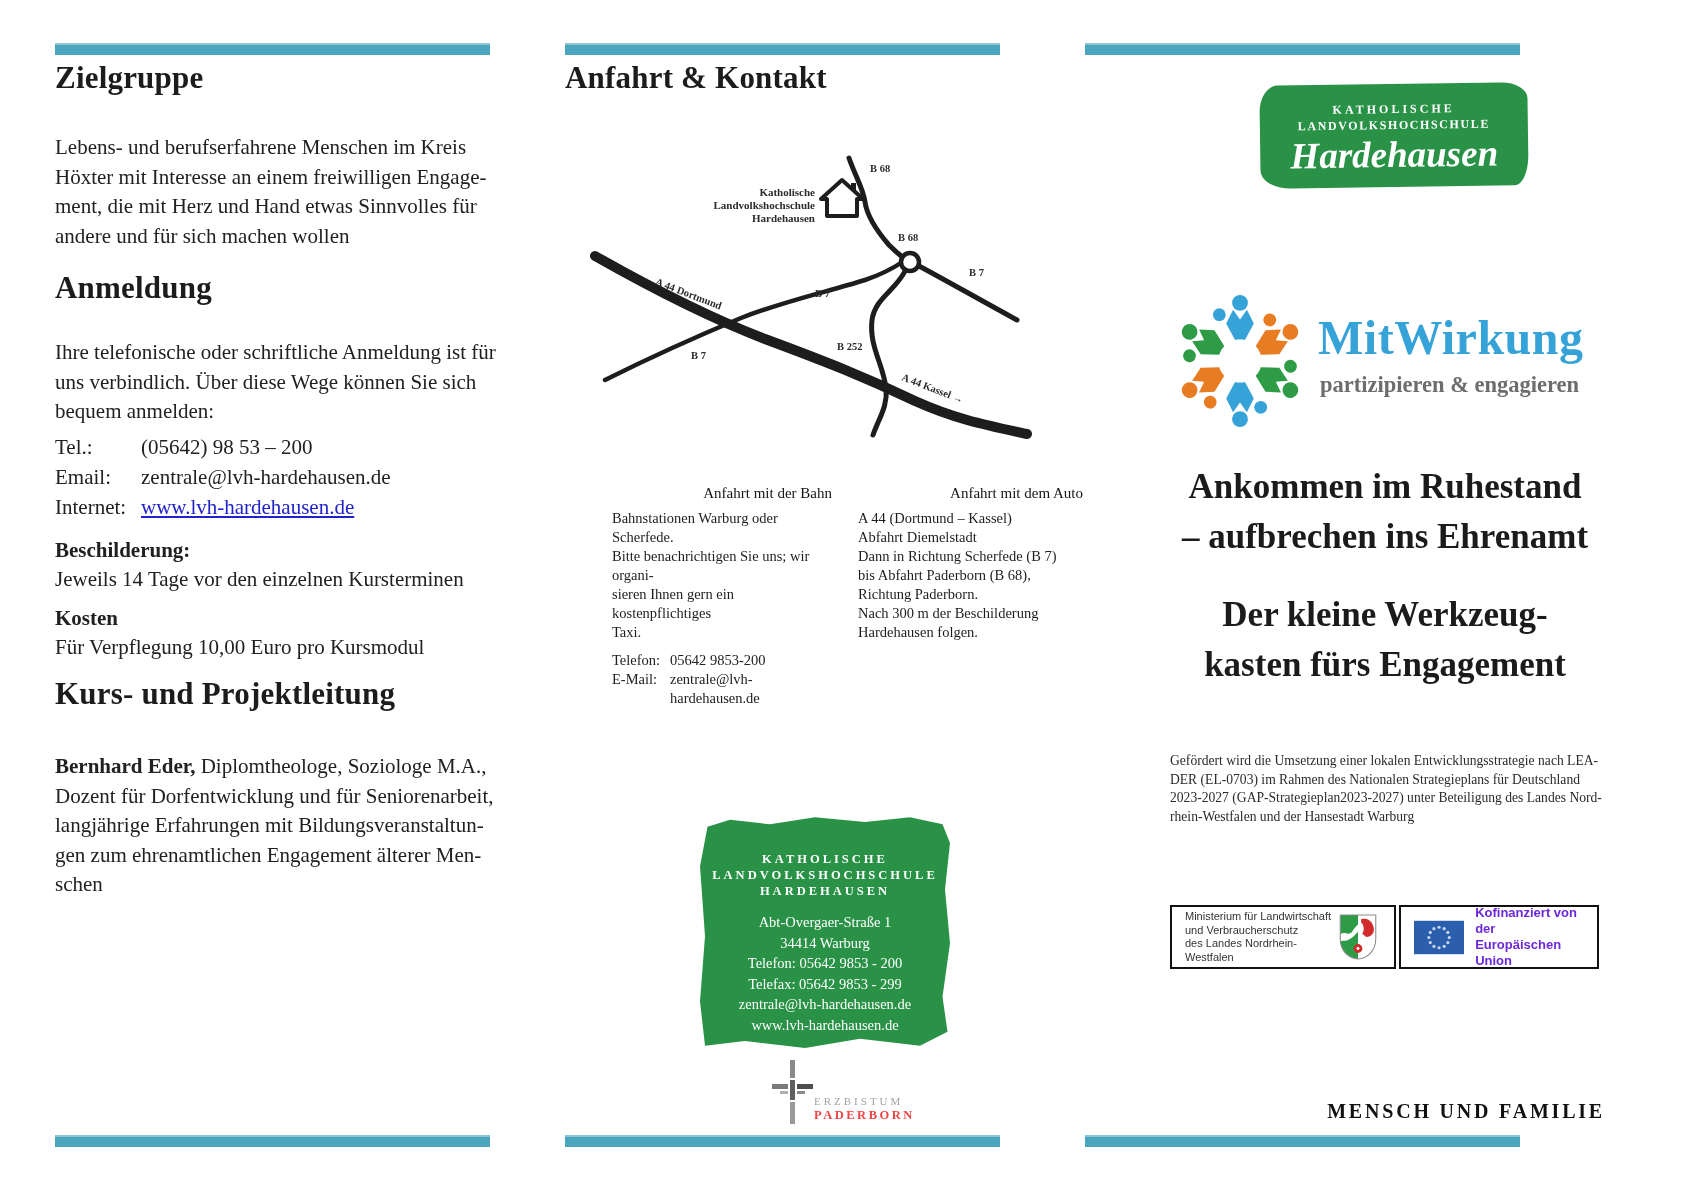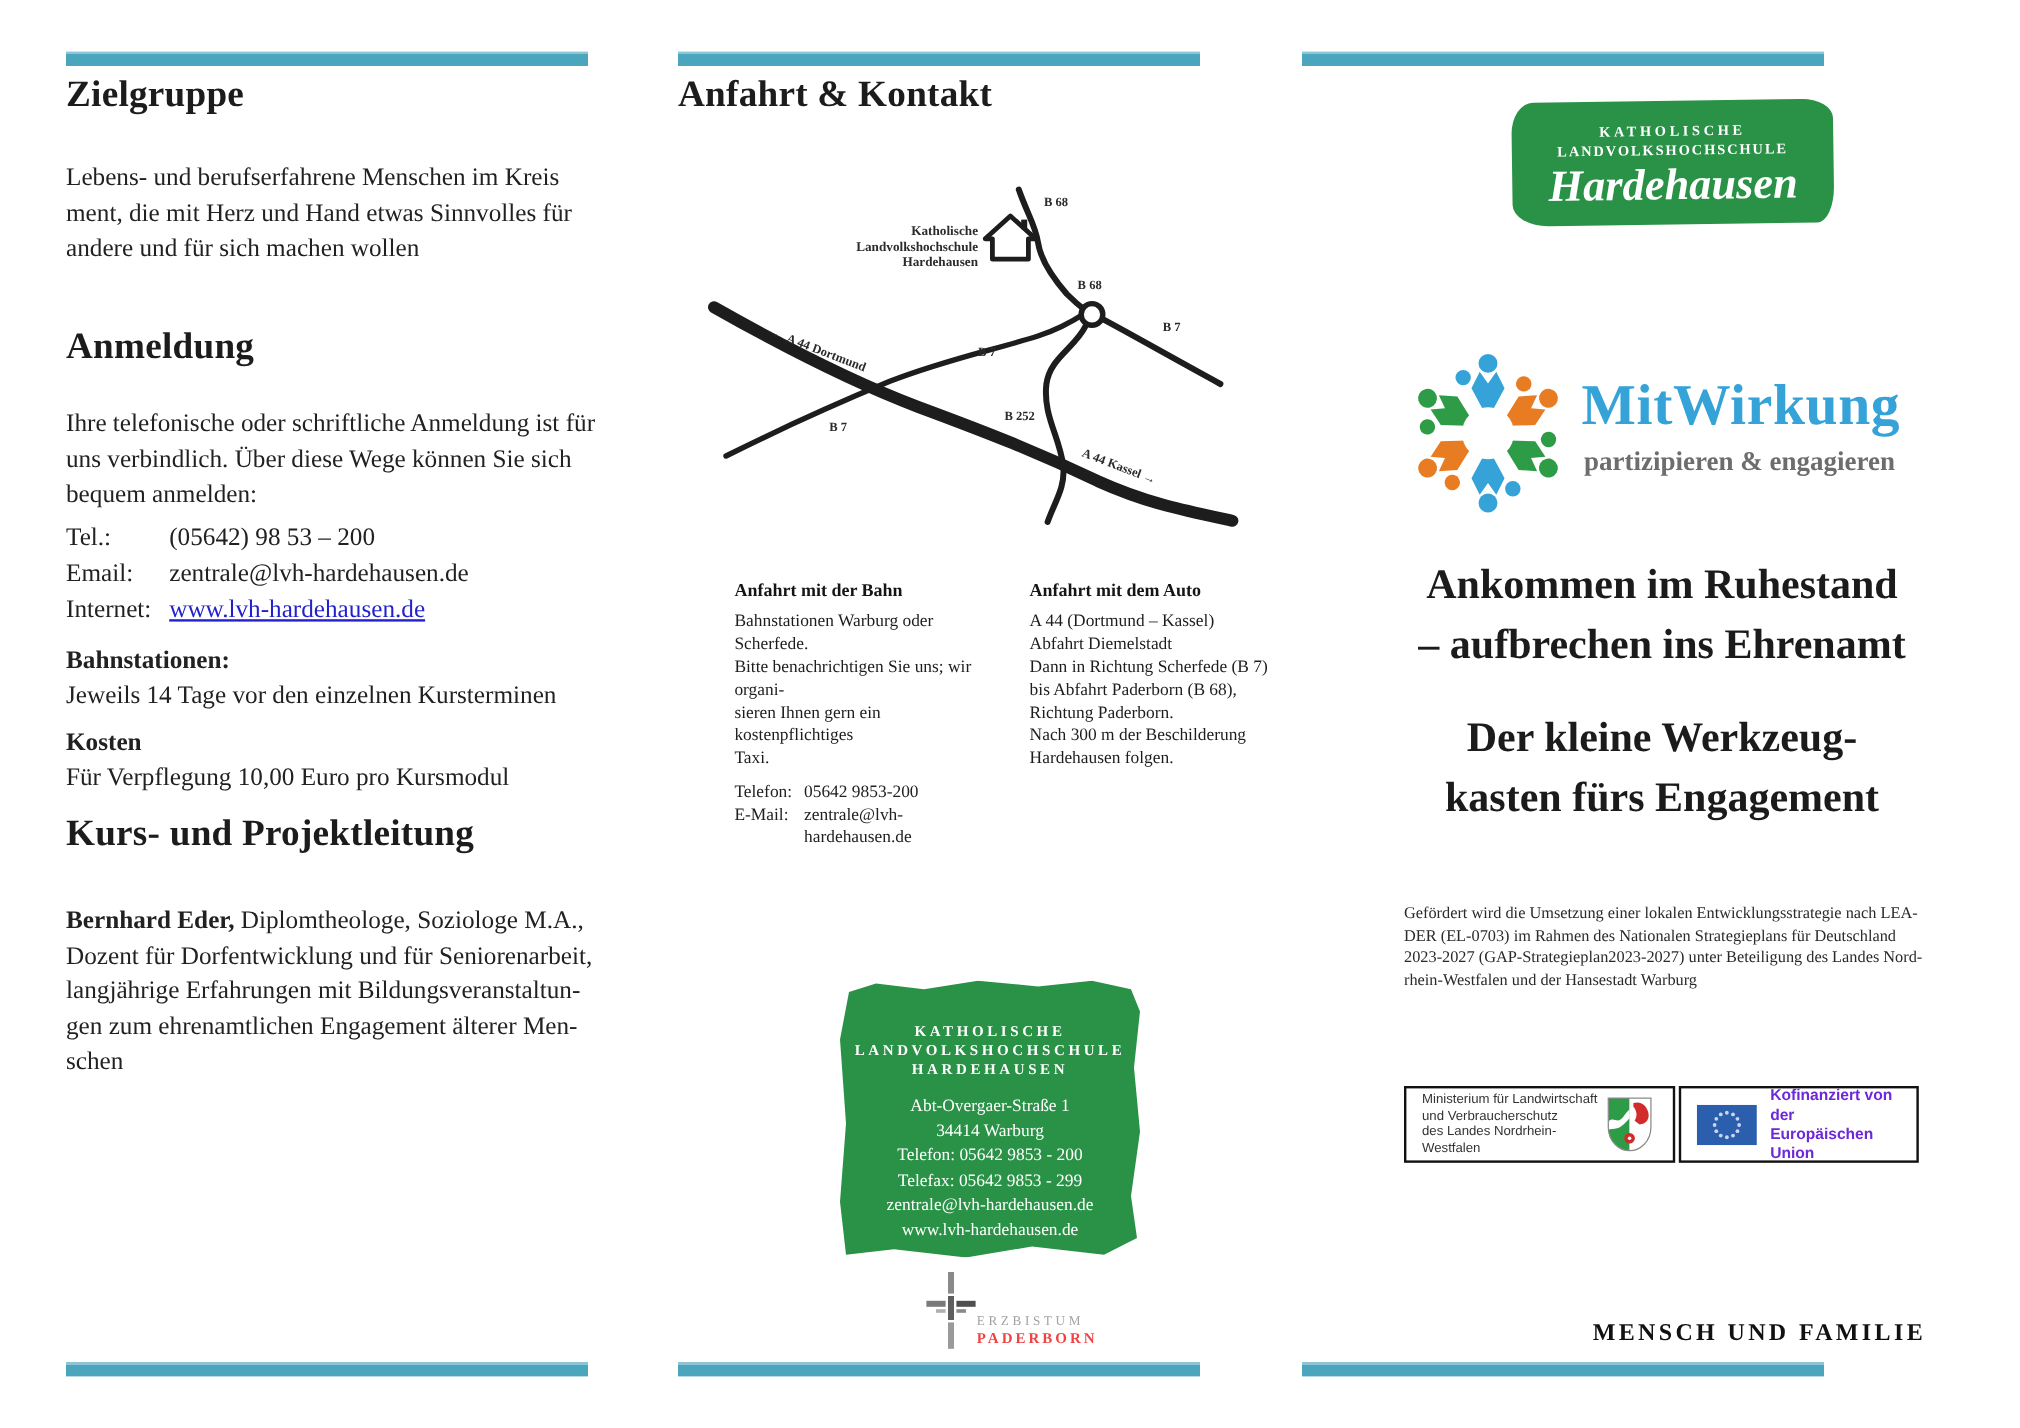--- a/index.html
+++ b/index.html
@@ -11,21 +11,21 @@
   .bar {
     height:12px; width:435px;
     background:linear-gradient(#8cc6d6 0 20%, #4ba6bd 20%);
   }
   .h1 { font-size:31px; font-weight:bold; color:#1c1c1c; letter-spacing:0.2px; }
   .body-t { font-size:21px; line-height:29.5px; color:#212121; }
   .body-line { display:block; }
   .lbl-row { display:flex; font-size:21px; line-height:30px; }
   .lbl { width:86px; flex:0 0 86px; }
   a.link { color:#2222cc; text-decoration:underline; }
-  .small-b { font-size:15px; font-weight:bold; color:#151515; }
+  .small-b { font-size:15px; font-weight:normal; color:#151515;text-align:right; }
   .small-t { font-size:14.5px; line-height:19px; color:#1d1d1d; }
   .mini-row { display:flex; font-size:14.5px; line-height:19px; }
   .mini-lbl { width:58px; flex:0 0 58px; }
   .greenbox {
     background:#2a9247; color:#ffffff; text-align:center;
     clip-path:polygon(3% 5%, 12% 2%, 28% 4%, 46% 1%, 66% 3%, 84% 1%, 97% 4%, 100% 12%, 98% 32%, 100% 55%, 97% 78%, 99% 93%, 88% 99%, 64% 96%, 42% 100%, 18% 97%, 2% 99%, 0% 80%, 2% 52%, 0% 22%);
   }
   .gb-caps { font-size:12.5px; font-weight:bold; letter-spacing:3px; line-height:16px; }
   .gb-line { font-size:14.5px; line-height:20.5px; }
   .logo-blob {
@@ -54,20 +54,21 @@
 <div id="page">
 
   <div class="abs bar" style="left:55px; top:43px;"></div>
   <div class="abs bar" style="left:565px; top:43px;"></div>
   <div class="abs bar" style="left:1085px; top:43px;"></div>
 
   <div class="abs h1" style="left:55px; top:60px;">Zielgruppe</div>
 
   <div class="abs body-t" style="left:55px; top:133px; width:460px;">
     <span class="body-line">Lebens- und berufserfahrene Menschen im Kreis</span>
+    <span class="body-line">Höxter mit Interesse an einem freiwilligen Engage-</span>
     <span class="body-line">ment, die mit Herz und Hand etwas Sinnvolles für</span>
     <span class="body-line">andere und für sich machen wollen</span>
   </div>
 
   <div class="abs h1" style="left:55px; top:270px;">Anmeldung</div>
 
   <div class="abs body-t" style="left:55px; top:338px; width:460px;">
     <span class="body-line">Ihre telefonische oder schriftliche Anmeldung ist für</span>
     <span class="body-line">uns verbindlich. Über diese Wege können Sie sich</span>
     <span class="body-line">bequem anmelden:</span>
@@ -81,21 +82,21 @@
     <div class="lbl-row">
       <span class="lbl">Email:</span>
       <span>zentrale@lvh-hardehausen.de</span>
     </div>
     <div class="lbl-row">
       <span class="lbl">Internet:</span>
       <a href="#" class="link">www.lvh-hardehausen.de</a>
     </div>
   </div>
 
-  <div class="abs body-t" style="left:55px; top:536px; font-weight:bold;">Bahnstationen:</div>
+  <div class="abs body-t" style="left:55px; top:536px; font-weight:bold;">Beschilderung:</div>
   <div class="abs body-t" style="left:55px; top:565px;">Jeweils 14 Tage vor den einzelnen Kursterminen</div>
 
   <div class="abs body-t" style="left:55px; top:604px; font-weight:bold;">Kosten</div>
   <div class="abs body-t" style="left:55px; top:633px;">Für Verpflegung 10,00 Euro pro Kursmodul</div>
 
   <div class="abs h1" style="left:55px; top:676px;text-align:right;">Kurs- und Projektleitung</div>
 
   <div class="abs body-t" style="left:55px; top:752px; width:460px;">
     <span class="body-line"><b>Bernhard Eder,</b> <span>Diplomtheologe, Soziologe M.A.,</span></span>
     <span class="body-line">Dozent für Dorfentwicklung und für Seniorenarbeit,</span>

